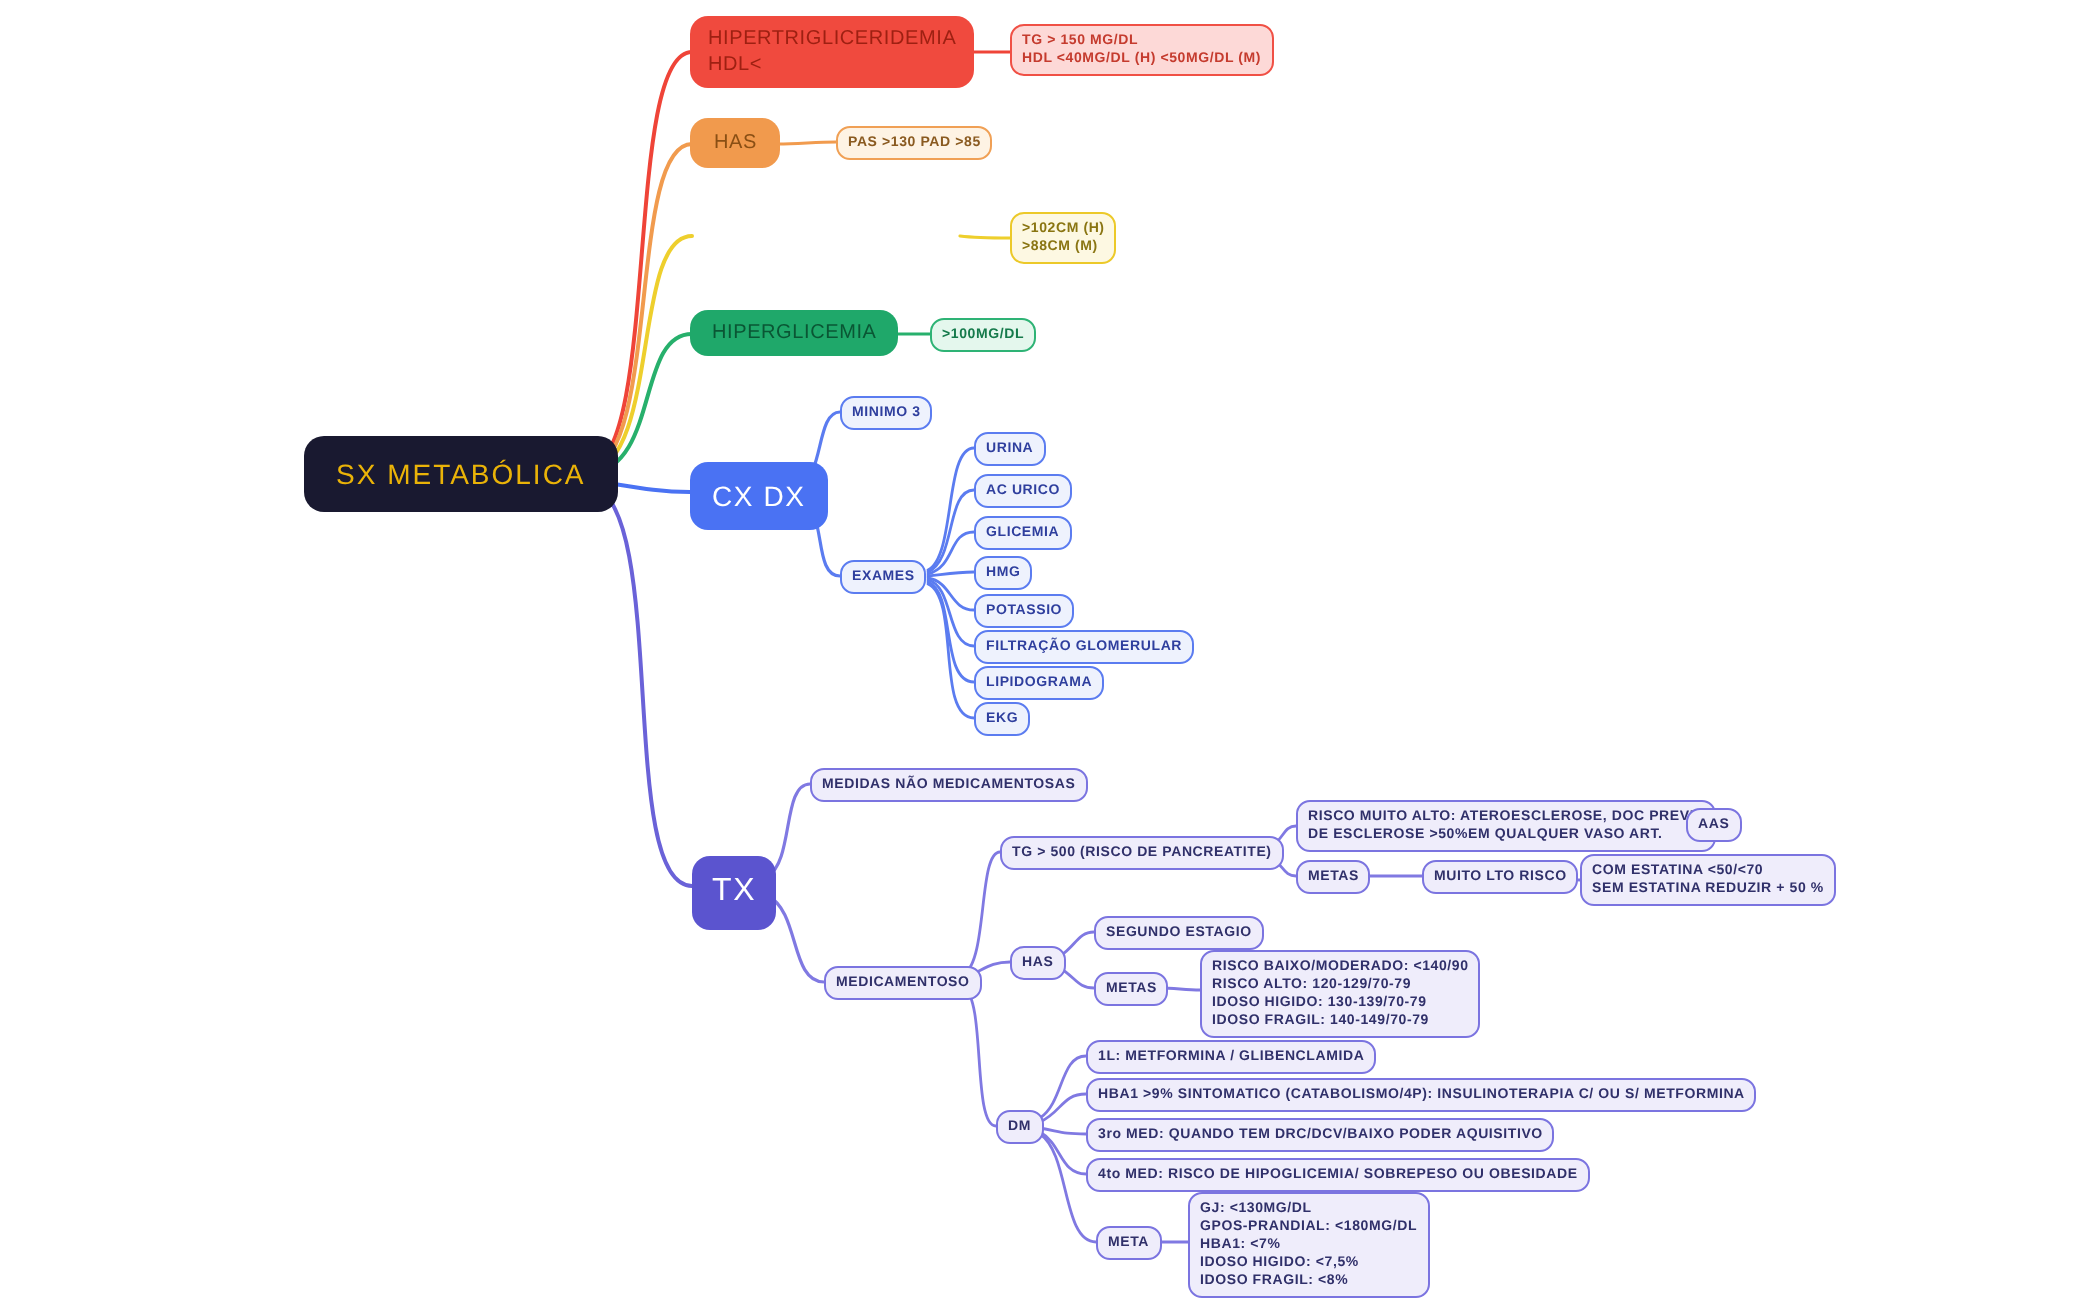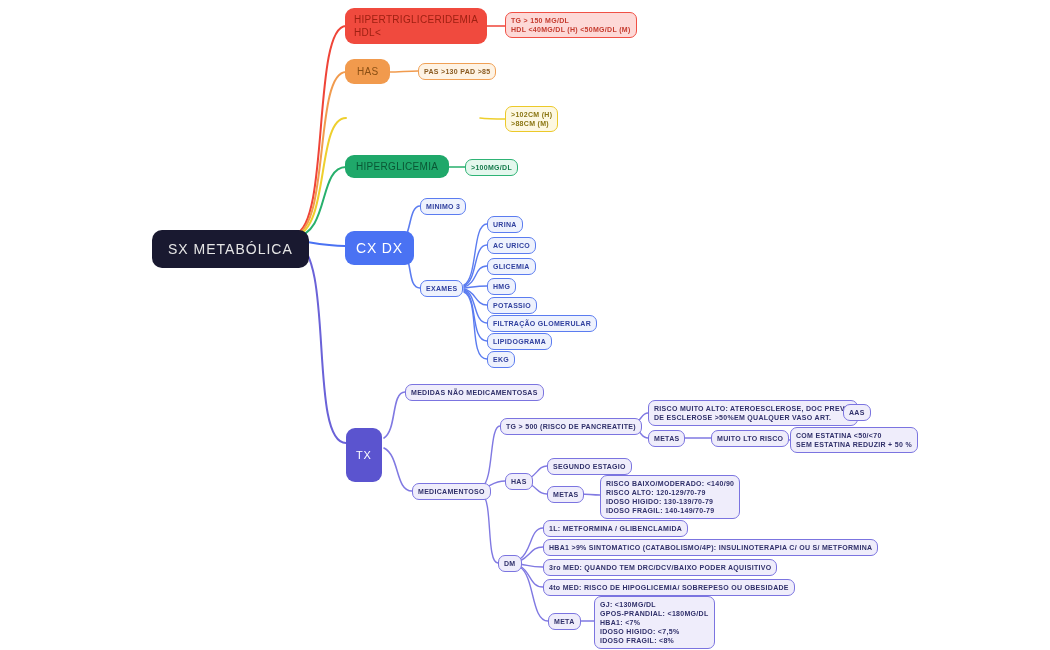--- a/index.html
+++ b/index.html
@@ -6,30 +6,30 @@
   .canvas{
     position:relative;width:1050px;height:650px;background:#ffffff;overflow:hidden;
     font-family:"Liberation Sans", sans-serif;
   }
   svg.links{position:absolute;left:0;top:0;width:1050px;height:650px;pointer-events:none;}
   .node{
     position:absolute;box-sizing:border-box;white-space:pre-line;
     letter-spacing:.3px;font-weight:normal;line-height:1.3;
   }
   .root{
-    background:#191930;color:#e5e5e5;font-size:14px;padding:10px 16px;
-    border-radius:10px;letter-spacing:1px;margin-top:12px;
+    background:#191930;color:#eab308;font-size:14px;padding:10px 16px;
+    border-radius:10px;letter-spacing:1px;
   }
   .lvl1{font-size:10px;padding:5px 9px;border-radius:9px;}
   .b-red{background:#f04a3e;color:#9e2012;}
   .b-orange{background:#f19a4d;color:#8a4f14;padding:6px 12px;}
   .b-yellow{background:#f0d12f;color:#6f5e08;}
   .b-green{background:#1fa86a;color:#0a5634;padding:5px 11px;}
   .b-blue{background:#4a72f3;color:#ffffff;font-size:14px;padding:8px 11px;letter-spacing:.8px;}
-  .b-purple{background:#5b54cf;color:#ffffff;font-size:11px;padding:20px 10px;letter-spacing:.8px;}
+  .b-purple{background:#5b54cf;color:#ffffff;font-size:16px;padding:8px 10px;letter-spacing:.8px;}
   .leaf{
     font-size:7px;padding:3px 5px;border-radius:7px;border:1.4px solid;
     font-weight:bold;white-space:pre-line;
   }
   .c-red{background:#fdd9d7;border-color:#f05045;color:#c53b2e;}
   .c-orange{background:#fef3e4;border-color:#f0a055;color:#8a5a20;}
   .c-yellow{background:#fdf8e2;border-color:#ecc929;color:#8a7512;}
   .c-green{background:#e4f7ed;border-color:#2eb375;color:#157a4b;}
   .c-blue{background:#eef2fd;border-color:#5b7cf0;color:#2f3f9e;}
   .c-purple{background:#efedfb;border-color:#7b74e0;color:#30306a;}

